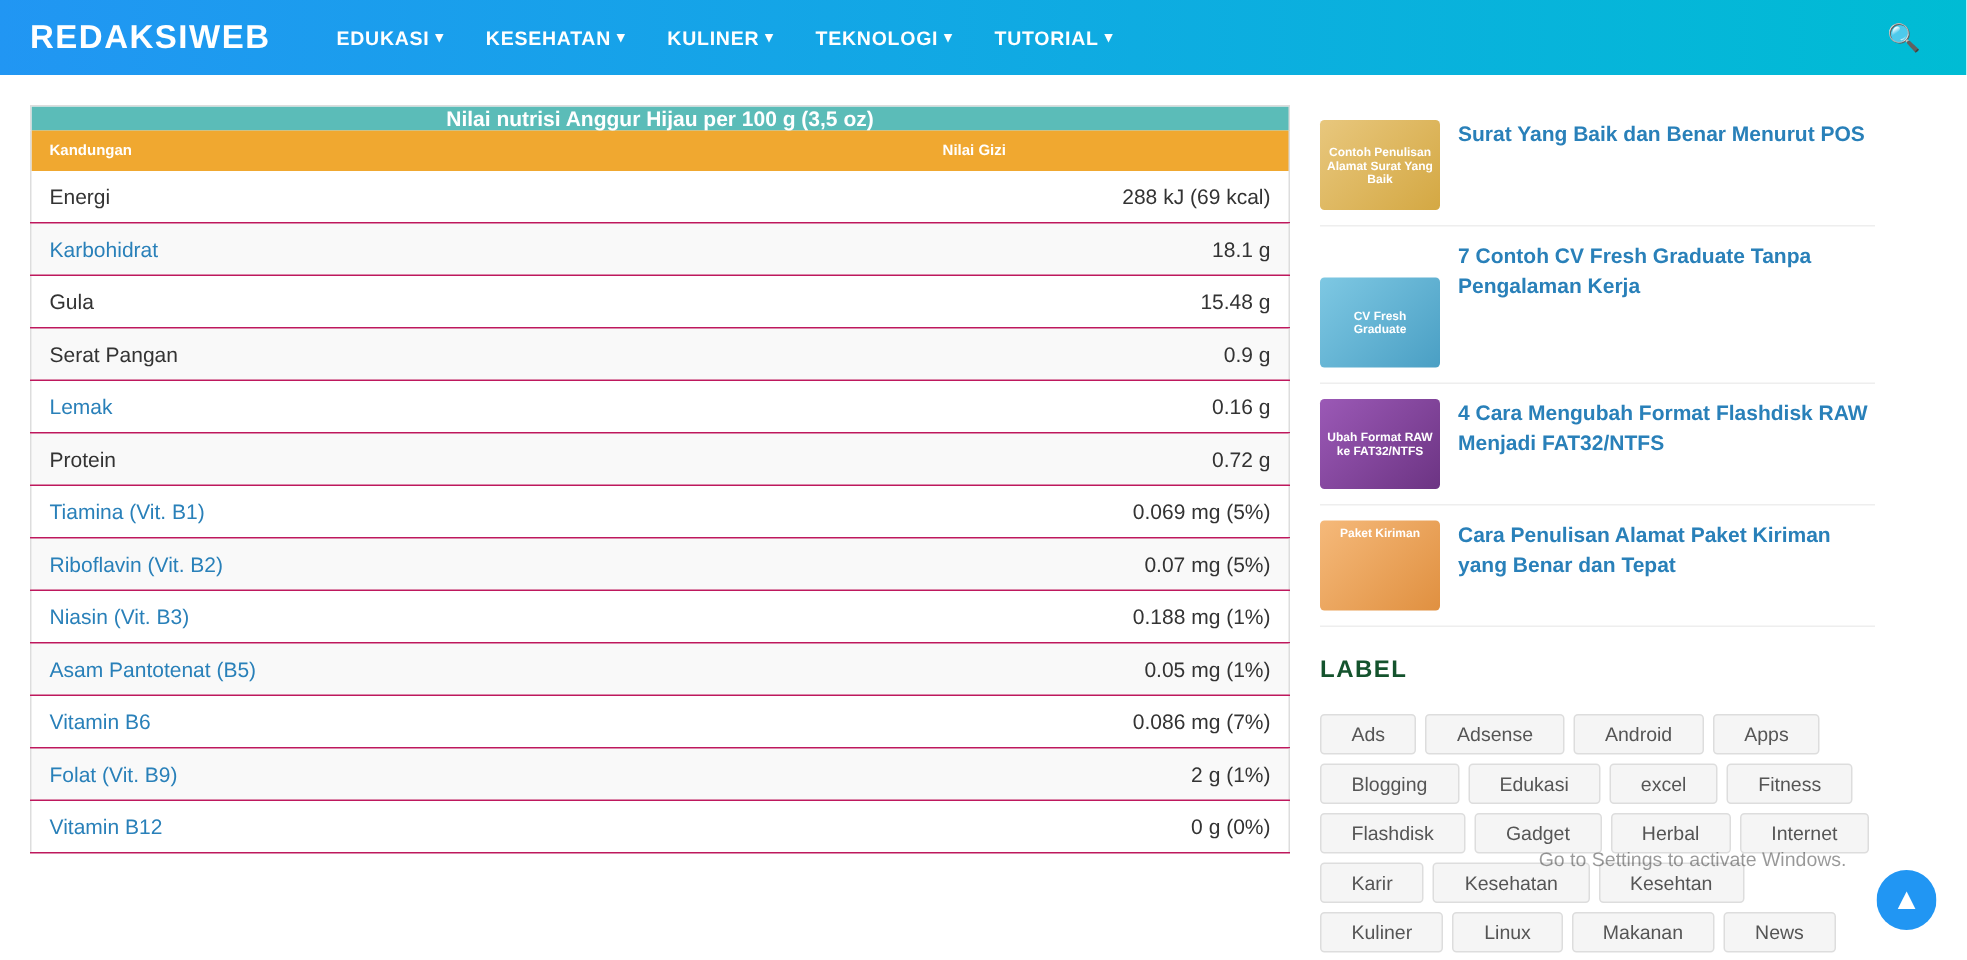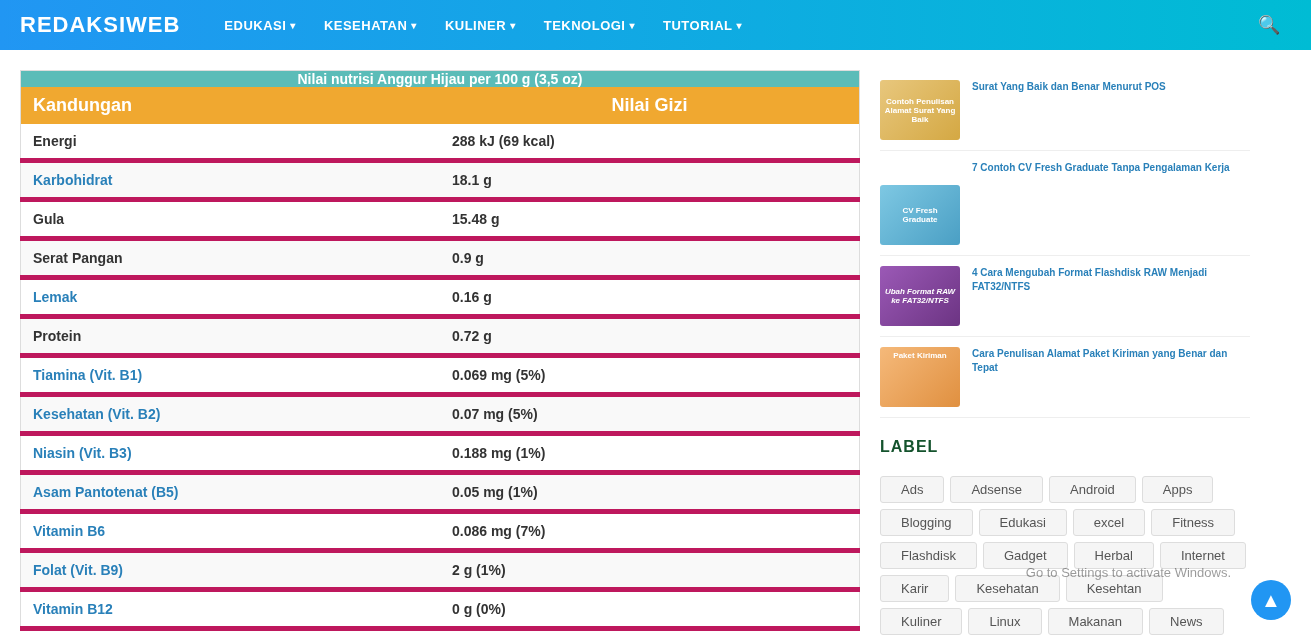--- a/index.html
+++ b/index.html
@@ -76,49 +76,48 @@
       color: #fff;
       text-align: center;
       font-size: 14px;
     }
     .table-header-row {
       background: #f0a830;
     }
     .table-header-row th {
       color: #fff;
       padding: 8px 12px;
-      font-size: 18px;
+      font-size: 10px;
       font-weight: 600;
     }
     .table-header-row th:first-child {
       text-align: left;
     }
     .table-header-row th:last-child {
       text-align: center;
     }
     .nutrition-table tbody tr {
-      border-bottom: 5px solid #be185d;
-      font-weight: bold;
+      border-bottom: 1px solid #be185d;
     }
     .nutrition-table tbody tr:nth-child(even) {
       background: #f9f9f9;
     }
     .nutrition-table tbody tr:nth-child(odd) {
       background: #fff;
     }
     .nutrition-table td {
       padding: 9px 12px;
       font-size: 14px;
     }
     .nutrition-table td:first-child {
       color: #2980b9;
       width: 50%;
     }
     .nutrition-table td:last-child {
-      text-align: left;
+      text-align: right;
       color: #333;
     }
     .row-plain td:first-child {
       color: #333 !important;
     }
 
     
     .sidebar {
       width: 370px;
       flex-shrink: 0;
@@ -142,21 +141,21 @@
       height: 60px;
       flex-shrink: 0;
       border-radius: 3px;
       object-fit: cover;
       overflow: hidden;
     }
     .thumb-text { color: #fff; font-size: 9px; font-weight: bold; text-align: center; padding: 4px; }
     .article-info { flex: 1; }
     .article-title {
       color: #2980b9;
-      font-size: 10px;
+      font-size: 14px;
       font-weight: 600;
       line-height: 1.4;
       cursor: pointer;
     }
 
     
     .label-section { margin-top: 20px; }
     .label-heading {
       font-size: 16px;
       font-weight: 700;
@@ -275,21 +274,21 @@
           </tr>
           <tr class="row-plain">
             <td>Protein</td>
             <td>0.72 g</td>
           </tr>
           <tr>
             <td>Tiamina (Vit. B1)</td>
             <td>0.069 mg (5%)</td>
           </tr>
           <tr>
-            <td>Kesehatan (Vit. B2)</td>
+            <td>Riboflavin (Vit. B2)</td>
             <td>0.07 mg (5%)</td>
           </tr>
           <tr>
             <td>Niasin (Vit. B3)</td>
             <td>0.188 mg (1%)</td>
           </tr>
           <tr>
             <td>Asam Pantotenat (B5)</td>
             <td>0.05 mg (1%)</td>
           </tr>
@@ -321,21 +320,21 @@
         </div>
         <div class="sidebar-article">
           <div class="article-thumb" style="background: linear-gradient(135deg, rgb(126, 200, 227) 0%, rgb(74, 159, 196) 100%); display: flex; align-items: center; justify-content: center; border-radius: 3px; margin-top: 24px;">
             <span class="thumb-text" style="color: rgb(255, 255, 255); font-size: 8px; font-weight: bold; text-align: center; padding: 4px;">CV Fresh Graduate</span>
           </div>
           <div class="article-info">
             <div class="article-title">7 Contoh CV Fresh Graduate Tanpa Pengalaman Kerja</div>
           </div>
         </div>
         <div class="sidebar-article">
-          <div class="article-thumb" style="background: linear-gradient(135deg, rgb(155, 89, 182) 0%, rgb(108, 52, 131) 100%); display: flex; align-items: center; justify-content: center; border-radius: 3px; font-style: italic;">
+          <div class="article-thumb" style="background: linear-gradient(135deg, rgb(155, 89, 182) 0%, rgb(108, 52, 131) 100%); display: flex; align-items: center; justify-content: center; border-radius: 3px;">
             <span class="thumb-text" style="color: rgb(255, 255, 255); font-size: 8px; font-weight: bold; text-align: center; padding: 4px;">Ubah Format RAW ke FAT32/NTFS</span>
           </div>
           <div class="article-info">
             <div class="article-title">4 Cara Mengubah Format Flashdisk RAW Menjadi FAT32/NTFS</div>
           </div>
         </div>
         <div class="sidebar-article">
           <div class="article-thumb" style="background: linear-gradient(135deg, rgb(245, 185, 122) 0%, rgb(224, 144, 64) 100%); display: flex; align-items: flex-start; justify-content: center; border-radius: 3px;">
             <span class="thumb-text" style="color: rgb(255, 255, 255); font-size: 8px; font-weight: bold; text-align: center; padding: 4px;">Paket Kiriman</span>
           </div>

